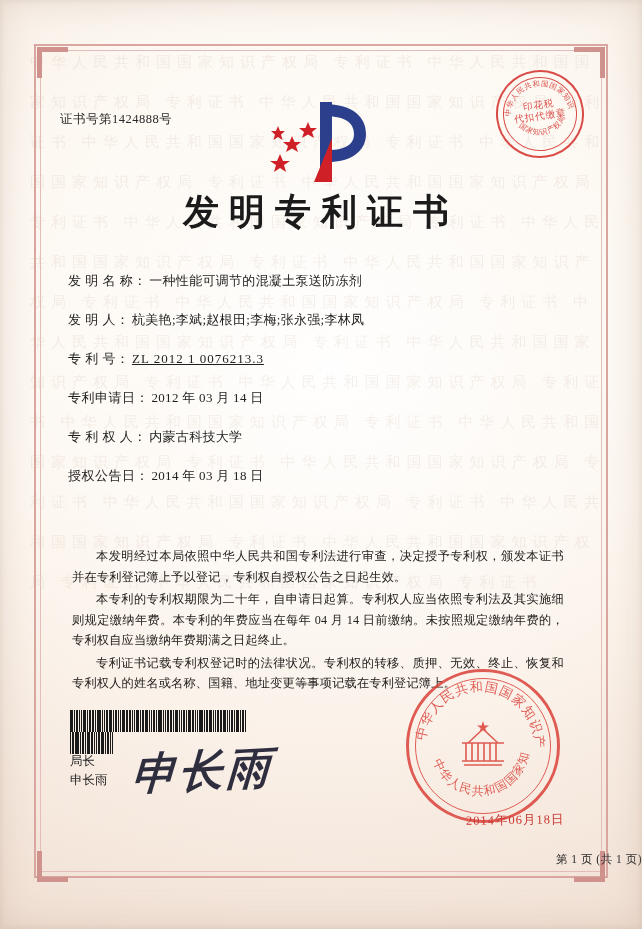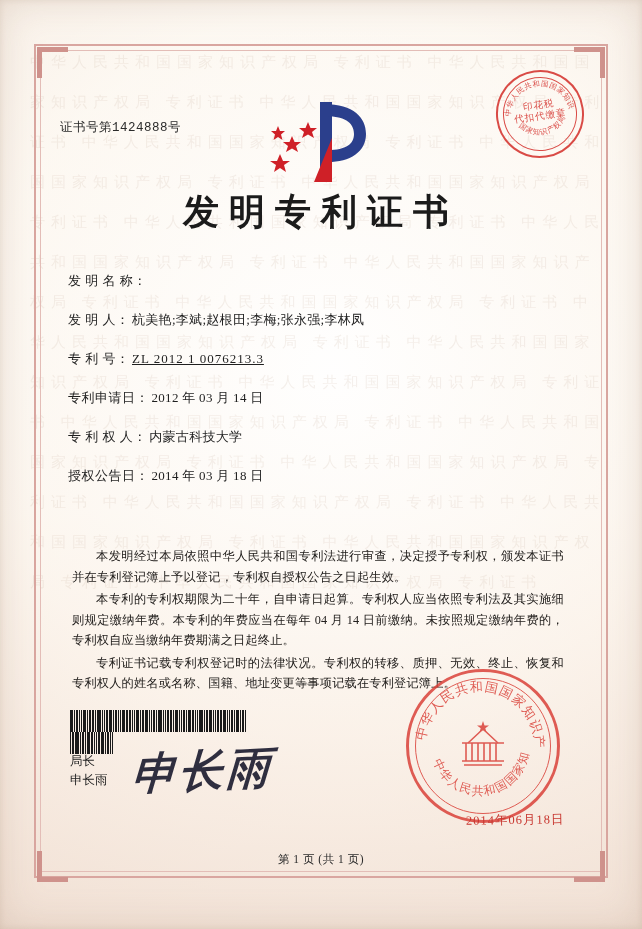--- a/index.html
+++ b/index.html
@@ -68,25 +68,24 @@
     width: 26px; height: 26px;
     border: 0 solid #cf928c;
   }
   .corner.tl { left: 37px; top: 47px; border-left-width: 5px; border-top-width: 5px; }
   .corner.tr { right: 37px; top: 47px; border-right-width: 5px; border-top-width: 5px; }
   .corner.bl { left: 37px; bottom: 47px; border-left-width: 5px; border-bottom-width: 5px; }
   .corner.br { right: 37px; bottom: 47px; border-right-width: 5px; border-bottom-width: 5px; }
 
   .cert-no {
     position: absolute;
-    left: 60px; top: 119px;
+    left: 60px; top: 111px;
     font-size: 12.5px;
     color: #2a2a2a;
     letter-spacing: 0.5px;
-    font-family: Liberation Mono, monospace;
   }
 
   
   .emblem {
     position: absolute;
     left: 262px; top: 96px;
     width: 110px; height: 96px;
   }
 
   .title {
@@ -227,21 +226,21 @@
     right: 78px; bottom: 100px;
     font-size: 12.5px;
     color: #c8362f;
     letter-spacing: 1px;
     transform: rotate(-1deg);
   }
 
   .footer {
     position: absolute;
     left: 0; right: 0; bottom: 62px;
-    text-align: center;
+    text-align: right;
     font-size: 11.5px;
     color: #2b2b2b;
     letter-spacing: 0.5px;
   }
 </style>
 </head>
 <body>
 
 <div class="page">
 
@@ -288,20 +287,21 @@
     </svg>
     <div class="seal-mid">印花税<br>代扣代缴章</div>
   </div>
 
   <div class="title">发明专利证书</div>
 
   <div class="fields">
     <div class="field-row">
       <span class="field-label">发 明 名 称</span>
       <span class="field-colon">：</span>
+      <span class="field-value">一种性能可调节的混凝土泵送防冻剂</span>
     </div>
     <div class="field-row">
       <span class="field-label">发 明 人</span>
       <span class="field-colon">：</span>
       <span class="field-value">杭美艳;李斌;赵根田;李梅;张永强;李林凤</span>
     </div>
     <div class="field-row">
       <span class="field-label">专 利 号</span>
       <span class="field-colon">：</span>
       <span class="field-value mono">ZL 2012 1 0076213.3</span>

